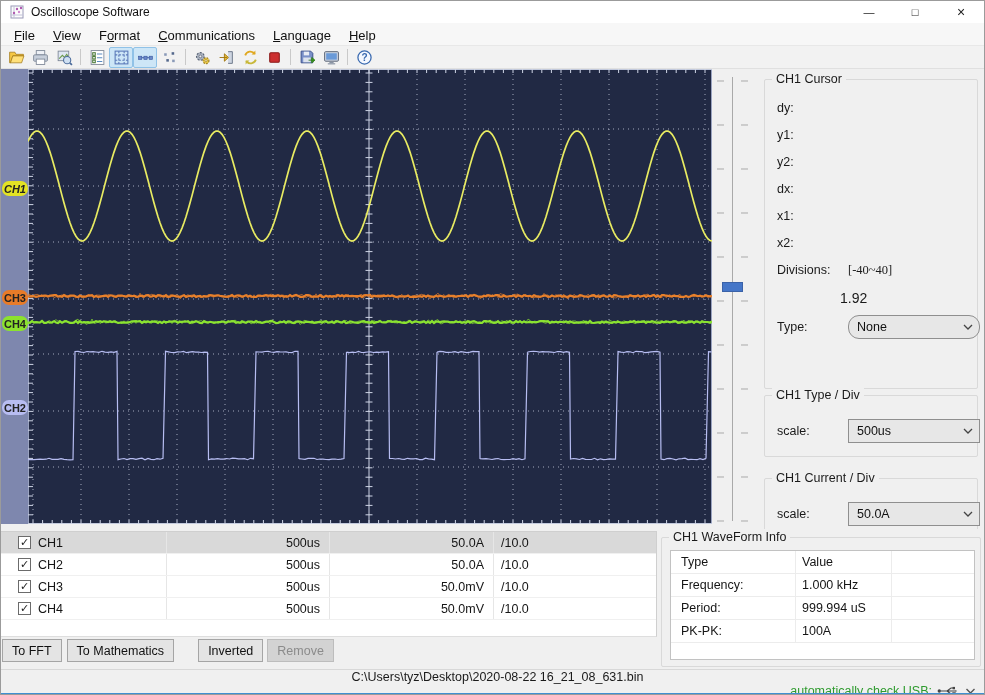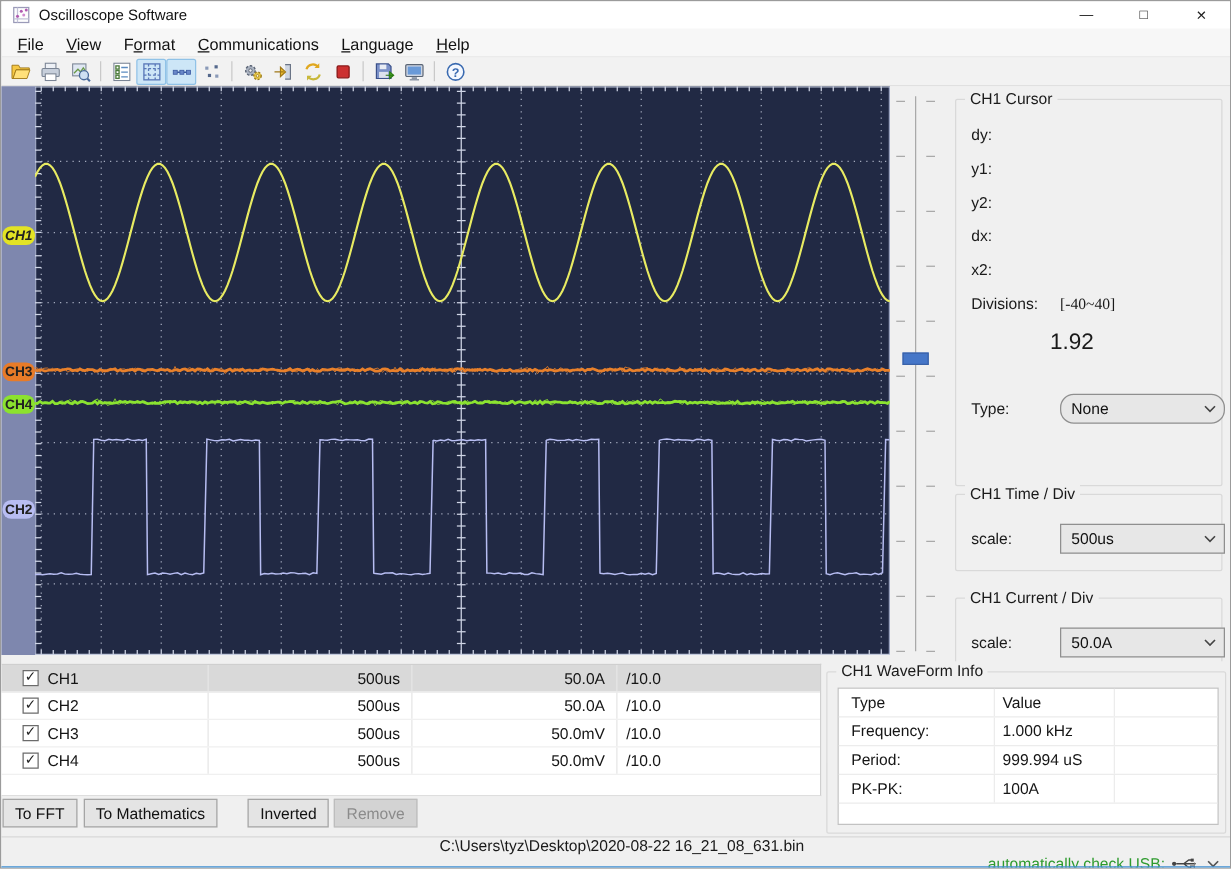--- a/index.html
+++ b/index.html
@@ -39,21 +39,21 @@
   .right-panel{position:absolute;left:755px;top:0;width:230px;height:460px;background:#f0f0f0;}
   .groupbox{position:absolute;border:1px solid #d9d9d9;border-radius:2px;}
   .gb-title{position:absolute;top:-8px;left:7px;background:#f0f0f0;padding:0 4px;font-size:12.5px;color:#1a1a1a;white-space:nowrap;}
   .gb-cursor{left:8px;top:10px;width:214px;height:310px;}
   .gb-time{left:8px;top:326px;width:214px;height:62px;}
   .gb-current{left:8px;top:409px;width:214px;height:62px;}
   .cursor-field{font-size:12.5px;color:#1a1a1a;padding:7px 0 6px 12px;}
   .cursor-fields{padding-top:14px;}
   .div-row{font-size:12.5px;color:#1a1a1a;padding:7px 0 0 12px;}
   .div-row .div-val{margin-left:14px;font-family:Liberation Serif, serif;}
-  .div-value2{font-size:18px;color:#1a1a1a;padding:12px 0 0 75px;}
+  .div-value2{font-size:14px;color:#1a1a1a;padding:12px 0 0 75px;}
   .type-row{position:absolute;left:12px;top:240px;width:195px;display:flex;align-items:center;font-size:12.5px;color:#1a1a1a;}
   .combo{background:#e7e7e7;border:1px solid #8f8f8f;height:24px;display:flex;align-items:center;padding:0 6px 0 8px;font-size:12.5px;color:#111;justify-content:space-between;}
   .combo .chev{width:10px;height:8px;flex:none;}
   .type-row .combo{position:absolute;left:71px;top:-5px;width:132px;border-radius:11px;}
   .scale-row{position:absolute;left:12px;top:28px;width:195px;font-size:12.5px;color:#1a1a1a;}
   .scale-row .combo{position:absolute;left:71px;top:-5px;width:132px;}
 
   
   .bottom{position:absolute;left:0;top:528px;width:985px;height:140px;background:#f0f0f0;}
   .channel-table{position:absolute;left:0;top:2px;width:656px;height:106px;background:#ffffff;border-top:1px solid #cfcfcf;border-right:1px solid #cfcfcf;border-bottom:1px solid #dedede;}
@@ -534,40 +534,41 @@
     </div>
 
     <div class="right-panel">
       <div class="groupbox gb-cursor">
         <span class="gb-title">CH1 Cursor</span>
         <div class="cursor-fields" id="cursor-fields">
             <div class="cursor-field">dy:</div>
             <div class="cursor-field">y1:</div>
             <div class="cursor-field">y2:</div>
             <div class="cursor-field">dx:</div>
+            <div class="cursor-field">x1:</div>
             <div class="cursor-field">x2:</div>
           </div>
         <div class="div-row">
           <span>Divisions:</span>
           <span class="div-val">[-40~40]</span>
         </div>
         <div class="div-value2">1.92</div>
         <div class="type-row">
           <span>Type:</span>
           <div class="combo">
             <span>None</span>
             <svg class="chev" viewBox="0 0 10 8">
                 <path d="M1 2l4 4 4-4" fill="none" stroke="#444" stroke-width="1.3"></path>
               </svg>
           </div>
         </div>
       </div>
 
       <div class="groupbox gb-time">
-        <span class="gb-title">CH1 Time / Div</span>
+        <span class="gb-title">CH1 Type / Div</span>
         <div class="scale-row">
           <span>scale:</span>
           <div class="combo">
             <span>500us</span>
             <svg class="chev" viewBox="0 0 10 8">
                 <path d="M1 2l4 4 4-4" fill="none" stroke="#444" stroke-width="1.3"></path>
               </svg>
           </div>
         </div>
       </div>

